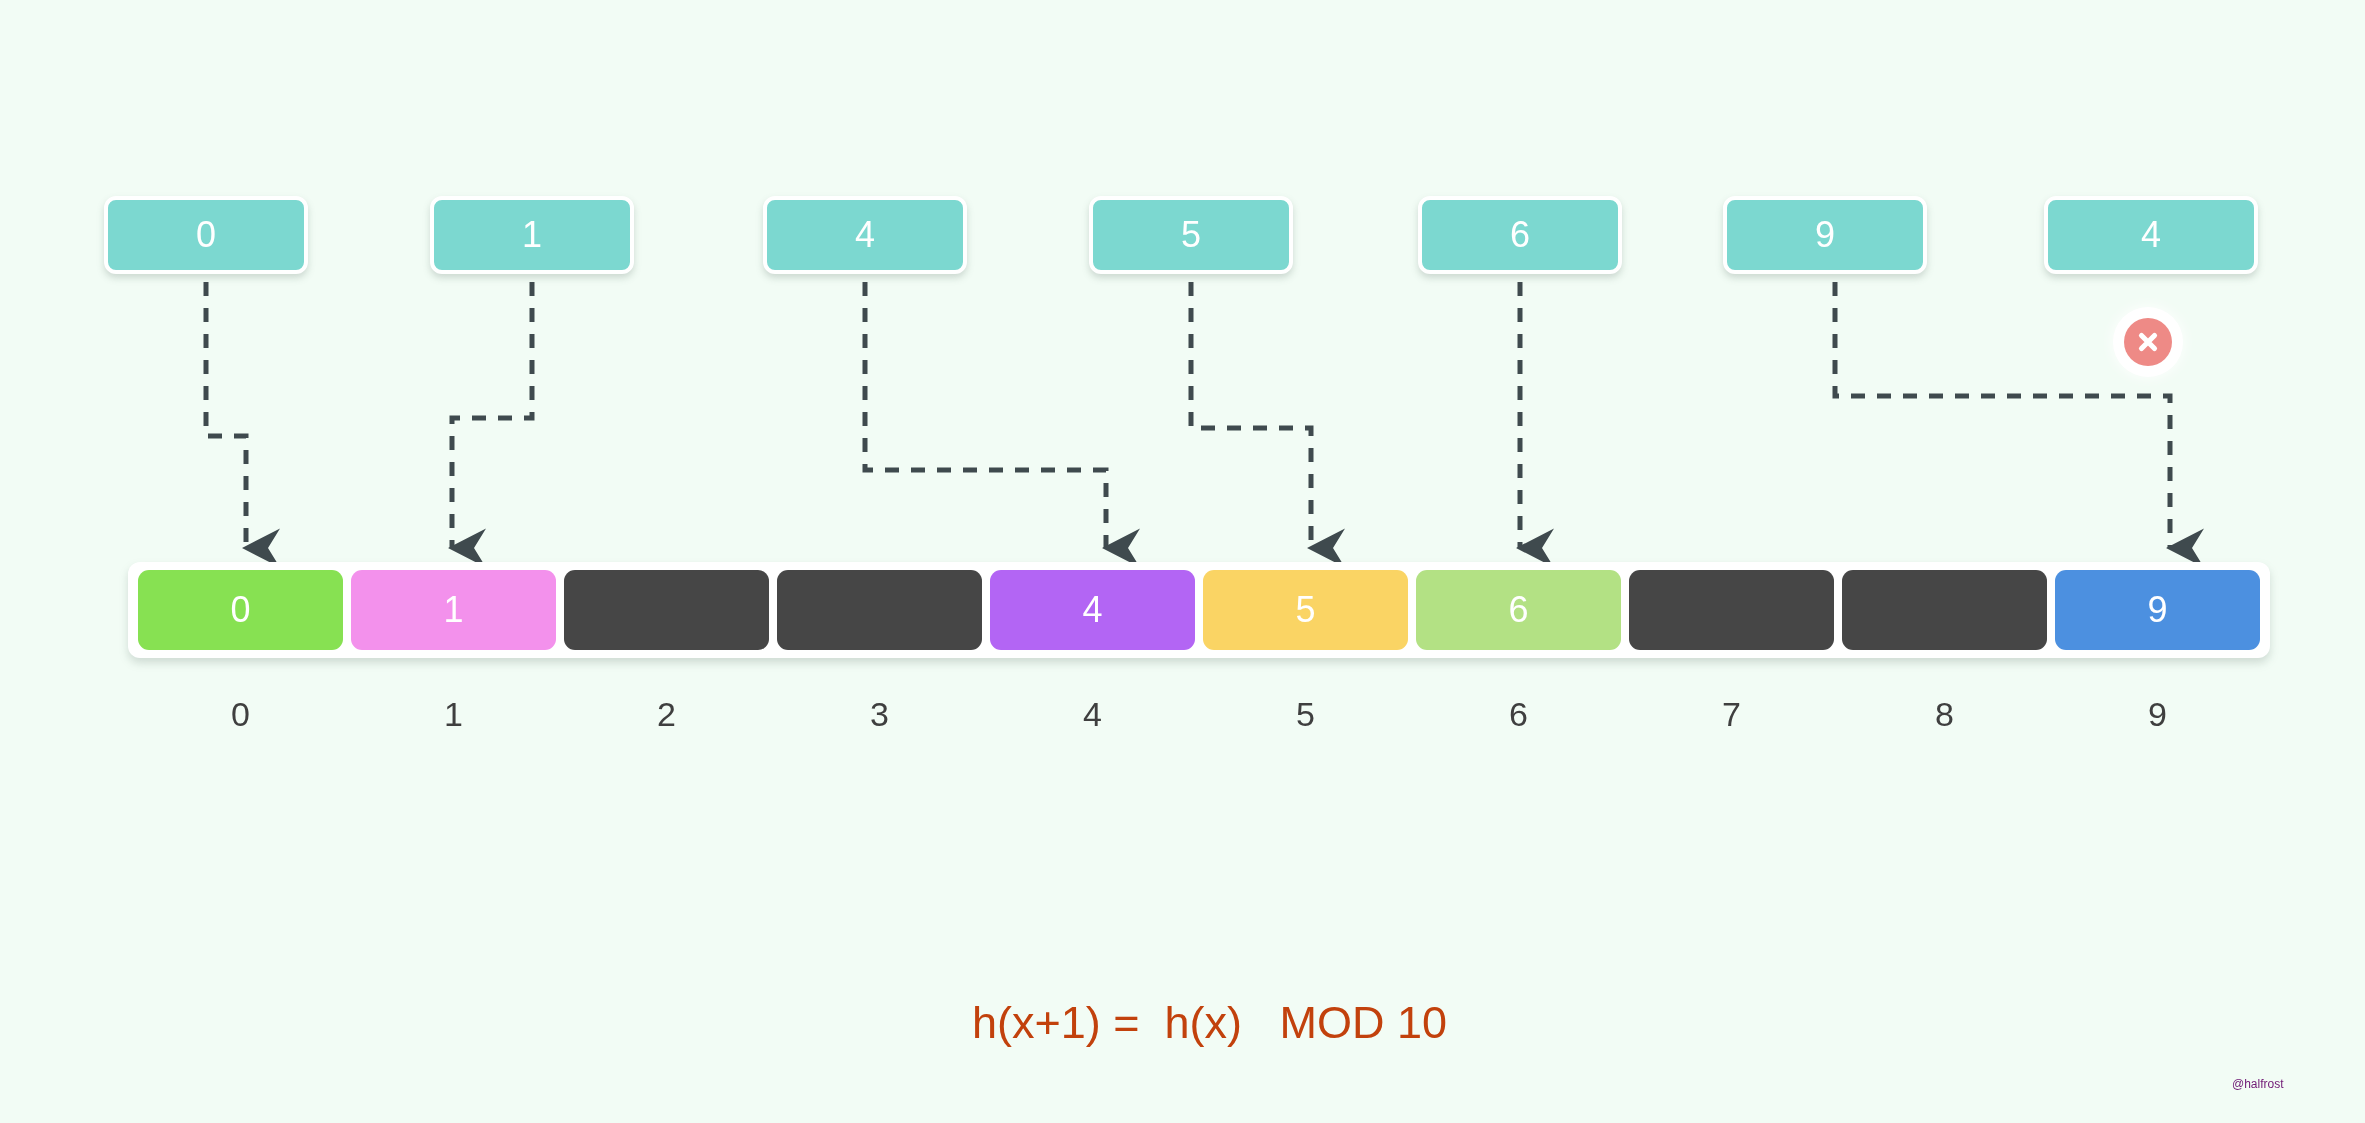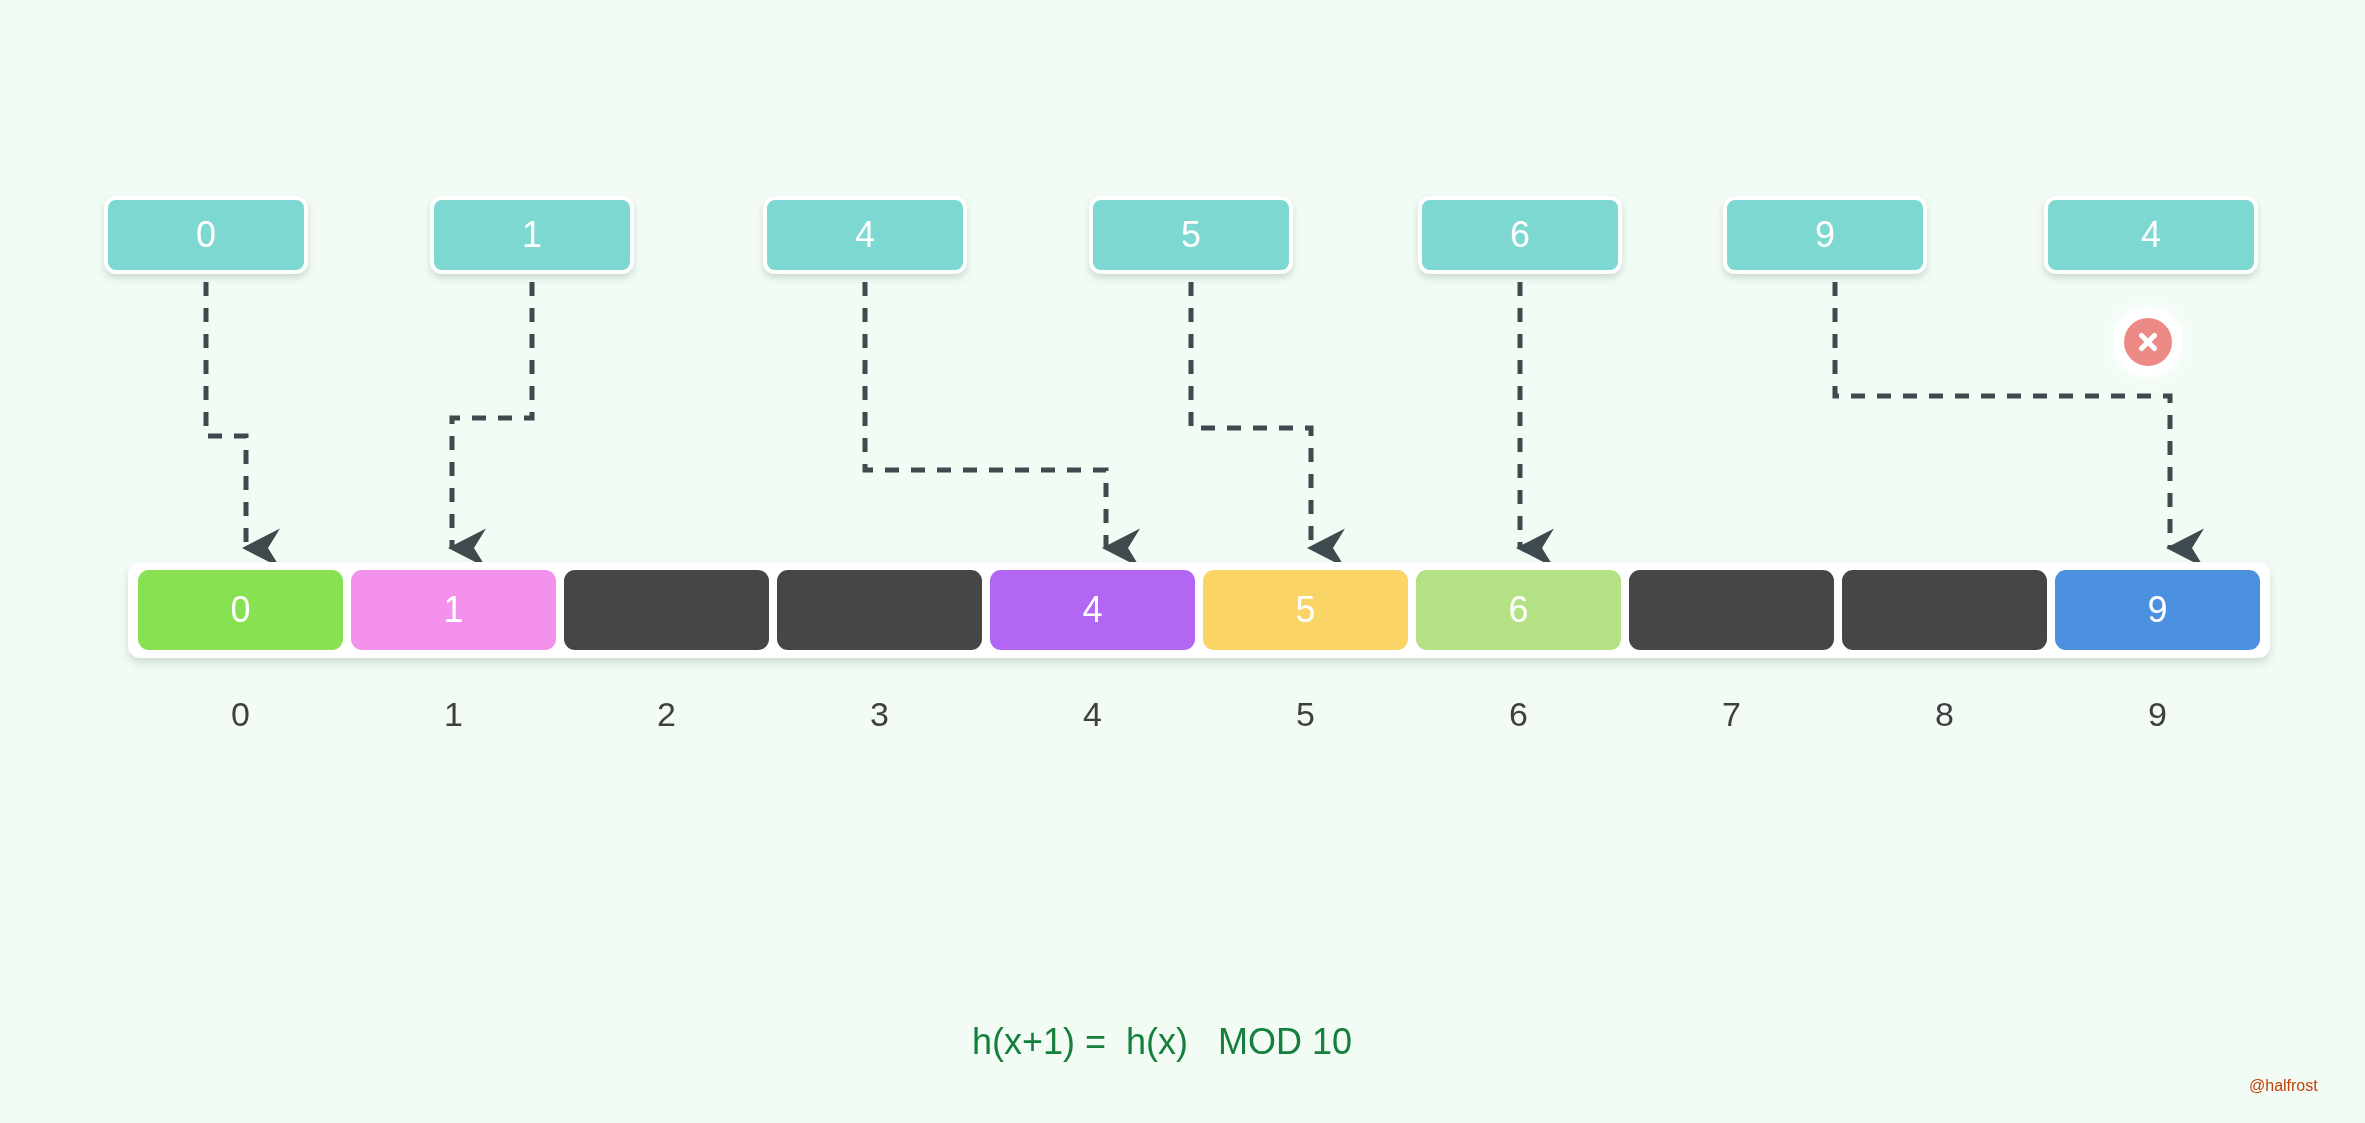--- a/index.html
+++ b/index.html
@@ -128,35 +128,33 @@
     font-size: 31px;
     line-height: 49px;
     white-space: pre;
   }
   #calc-block .calc-line { display: block; }
 
   #main-formula {
     position: absolute;
     left: 972px;
     top: 1000px;
-    color: #15803d;
-    font-size: 36px;
+    color: #c2410c;
+    font-size: 45px;
     line-height: 1;
     white-space: pre;
-    margin-top: 24px;
   }
 
   #watermark {
     position: absolute;
     left: 2232px;
     top: 1078px;
-    color: #c2410c;
-    font-size: 16px;
-    line-height: 1;
-    margin-left: 17px;
+    color: #701a75;
+    font-size: 12px;
+    line-height: 1;
   }
 </style>
 </head>
 <body>
 
 <div id="stage">
 
   <svg id="wires" viewBox="0 0 2365 1123" xmlns="http://www.w3.org/2000/svg">
     <defs>
       <marker id="arrowhead" markerWidth="9" markerHeight="9" refX="4.3" refY="7.4" orient="auto" markerUnits="strokeWidth">

